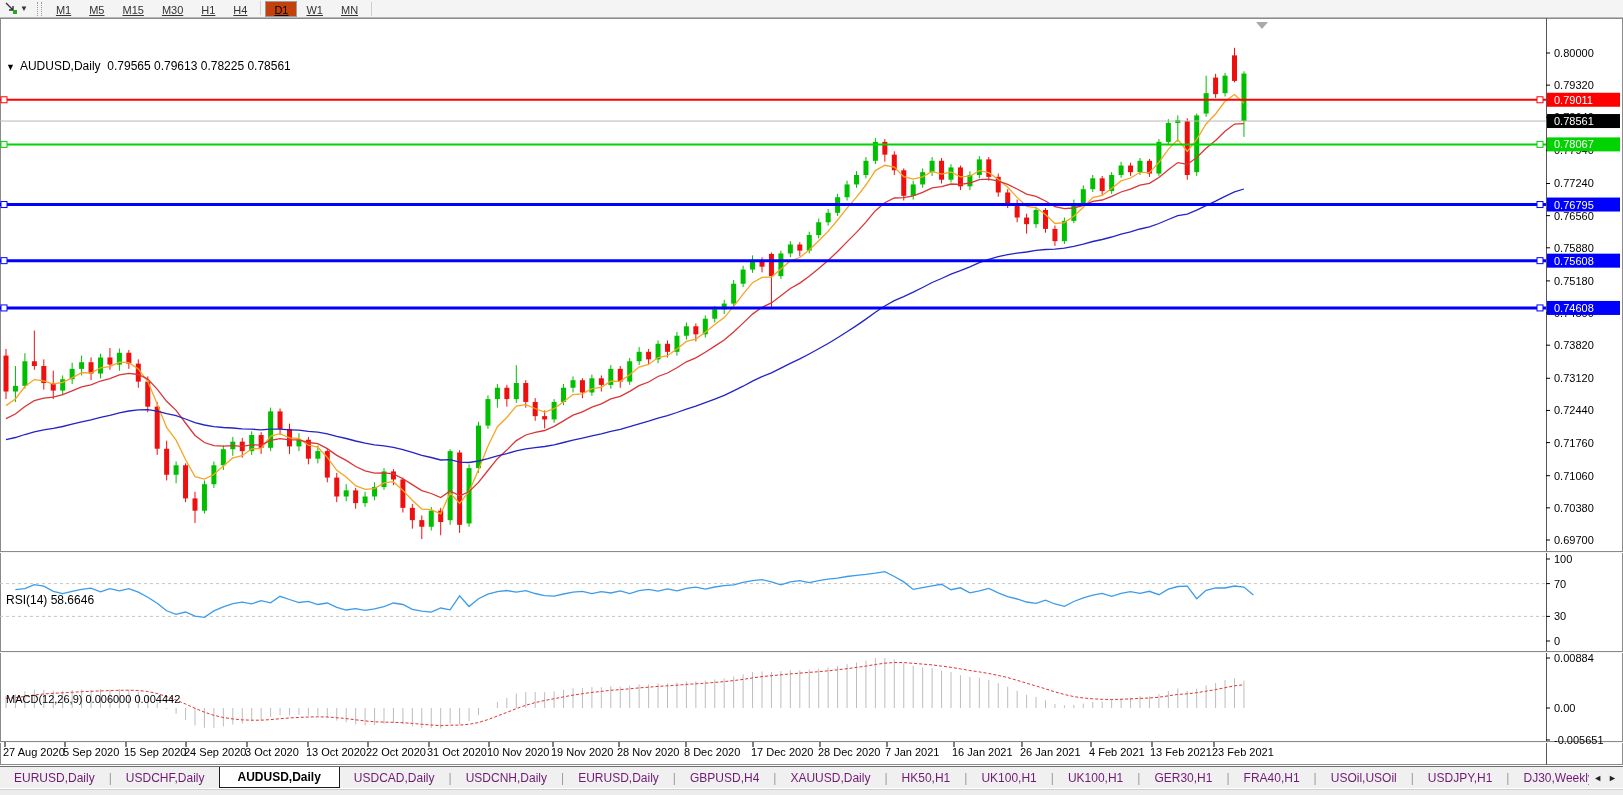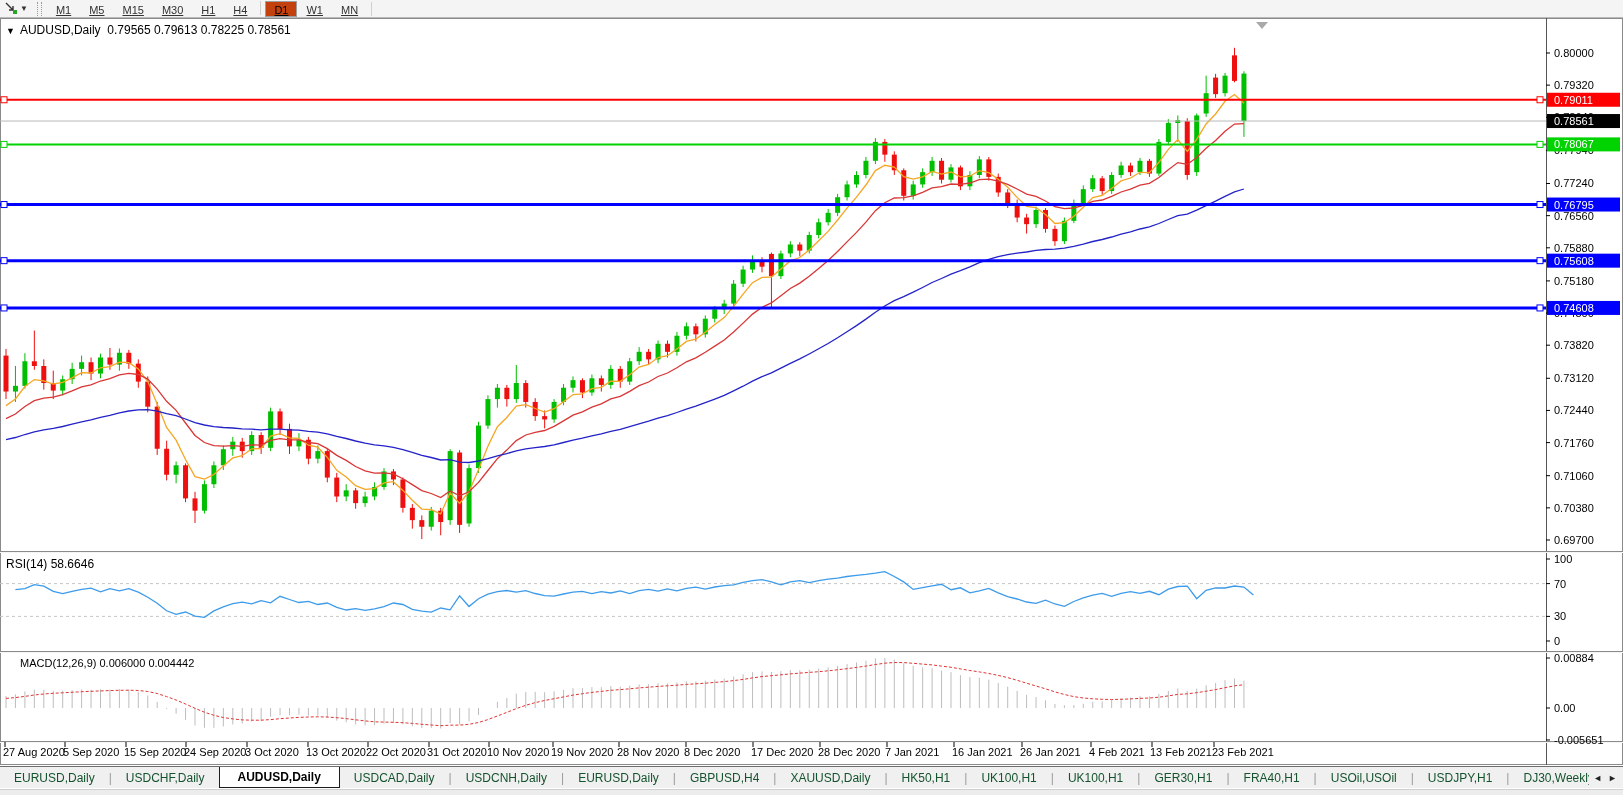--- a/index.html
+++ b/index.html
@@ -15,34 +15,34 @@
     align-items:center; justify-content:center; }
   .tb-caret { font-size:8px; color:#333; margin:0 4px 0 1px; }
   .tb-grip { width:5px; height:14px; margin:0 5px; border-left:1px dotted #9a9a9a;
     border-right:1px dotted #9a9a9a; }
   .tb-btn { padding:1px 8px; height:16px; line-height:14px; color:#333;
     cursor:default; border:1px solid transparent;text-decoration:underline; }
   .tb-btn.active { background:#c2410c; border:1px solid #9e9e9e; color:#000; }
   .tb-sep { width:1px; height:14px; background:#cfcfcf; margin:0 4px; }
 
   
-  .ovl { position:absolute; z-index:4; color:#000; white-space:nowrap; }
+  .ovl { position:absolute; z-index:4; color:#000; white-space:nowrap;margin-top:36px; }
   #chart-title { left:6px; top:23px; font-size:12px; }
   #chart-title .tri { font-size:9px; margin-right:5px; }
   #rsi-label { left:6px; top:557px; font-size:12px; }
-  #macd-label { left:20px; top:657px; font-size:11px; }
+  #macd-label { left:6px; top:657px; font-size:11px; }
 
   
   #chart-svg { position:absolute; left:0; top:0; z-index:1; }
 
   
   #tabbar { position:absolute; left:0; top:766px; width:1623px; height:22px;
     background:#f0f0f0; border-top:1px solid #6e6e6e; display:flex;
     align-items:stretch; z-index:5; font-size:12px; overflow:hidden; }
-  .tab { display:flex; align-items:center; padding:0 14px; color:#14532d;
+  .tab { display:flex; align-items:center; padding:0 14px; color:#701a75;
     cursor:default; white-space:nowrap; }
   .tab.active { background:#ffffff; border:1px solid #1c1c1c; border-top:none;
     margin-top:-1px; font-weight:bold; color:#000; padding:0 18px; }
   .tab-sep { align-self:center; color:#9a9a9a; }
   #tab-arrows { position:absolute; right:2px; top:0; height:22px; display:flex;
     align-items:center; gap:6px; padding:0 4px; background:#f0f0f0; font-size:9px;
     color:#222; }
   #statusbar { position:absolute; left:0; top:789px; width:1623px; height:6px;
     background:#ececec; border-top:1px solid #cfcfcf; z-index:5; }
 </style>

